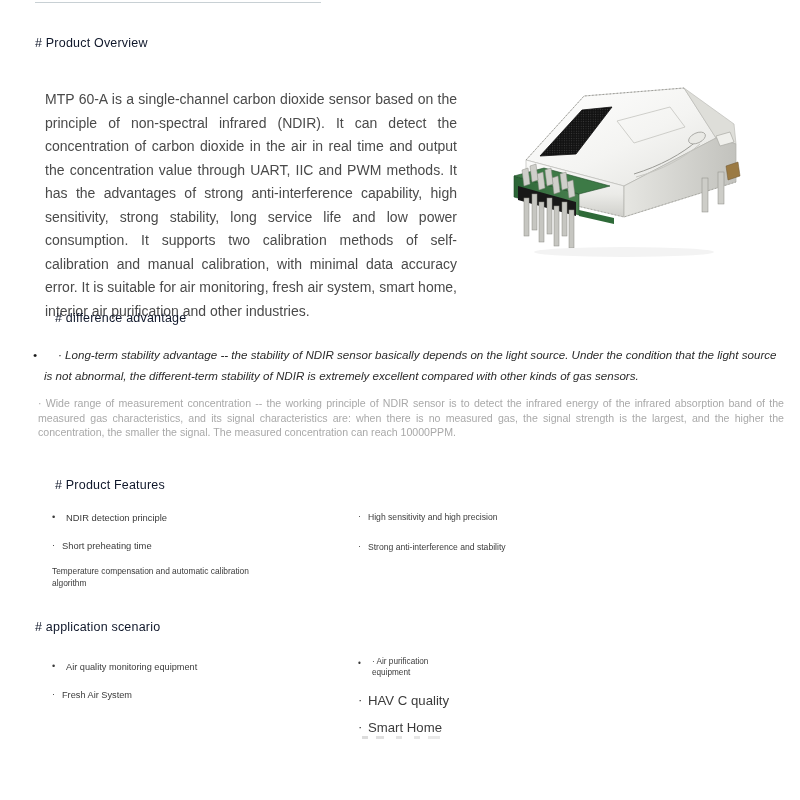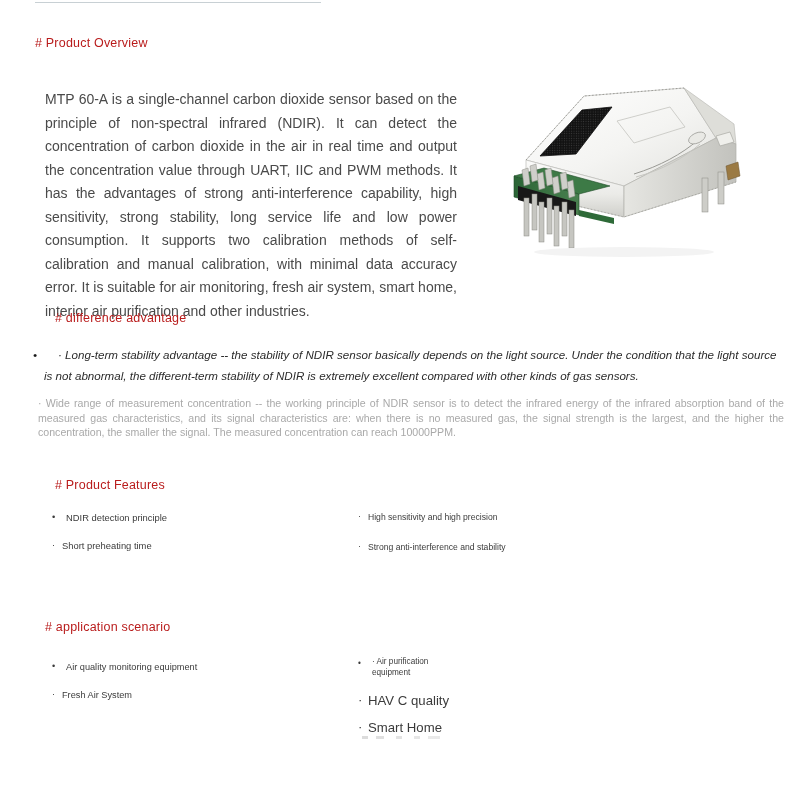--- a/index.html
+++ b/index.html
@@ -23,21 +23,21 @@
     left: 35px;
     top: 2px;
     width: 286px;
     height: 1px;
     background: #c8d0d4;
   }
 
   
   .section-heading {
     position: absolute;
-    color: #b91c1c;
+    color: #0f172a;
     font-size: 12.5px;
     font-weight: 400;
     letter-spacing: 0.2px;
     white-space: nowrap;
   }
 
   
   .overview-text {
     position: absolute;
     left: 45px;
@@ -256,34 +256,38 @@
 
   <div class="col-left feat-left">
     <div class="li li0 pad-dot">
       <span class="mark mark-dot">•</span>
       <span class="txt">NDIR detection principle</span>
     </div>
     <div class="li li1 pad-mid">
       <span class="mark mark-dot">·</span>
       <span class="txt">Short preheating time</span>
     </div>
+    <div class="li li2 pad-none">
+      <span class="mark mark-dot"></span>
+      <span class="txt">Temperature compensation and automatic calibration algorithm</span>
+    </div>
   </div>
 
   <div class="col-right feat-right">
     <div class="li li0 pad-mid">
       <span class="mark mark-dot">·</span>
       <span class="txt">High sensitivity and high precision</span>
     </div>
     <div class="li li1 pad-mid">
       <span class="mark mark-dot">·</span>
       <span class="txt">Strong anti-interference and stability</span>
     </div>
   </div>
 
-  <div class="section-heading" style="left:45px; top:620px;"># application scenario</div>
+  <div class="section-heading" style="left:35px; top:620px;"># application scenario</div>
 
   <div class="col-left app-left">
     <div class="li li0 pad-dot">
       <span class="mark mark-dot">•</span>
       <span class="txt">Air quality monitoring equipment</span>
     </div>
     <div class="li li1 pad-mid">
       <span class="mark mark-dot">·</span>
       <span class="txt">Fresh Air System</span>
     </div>

